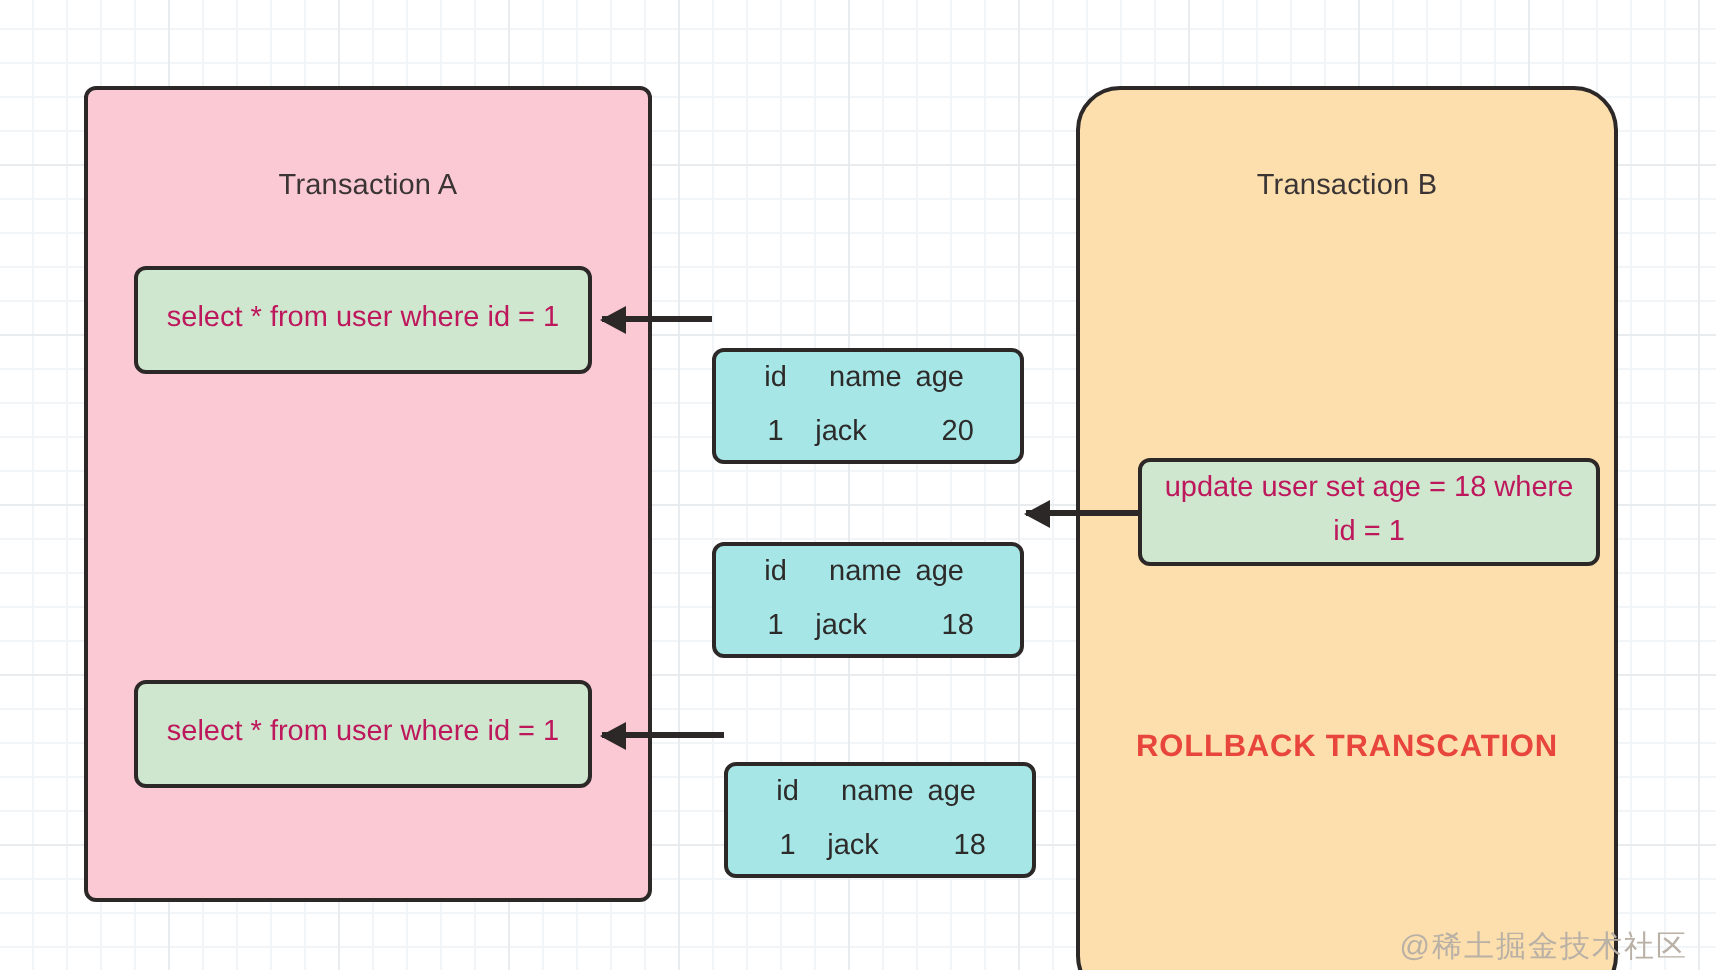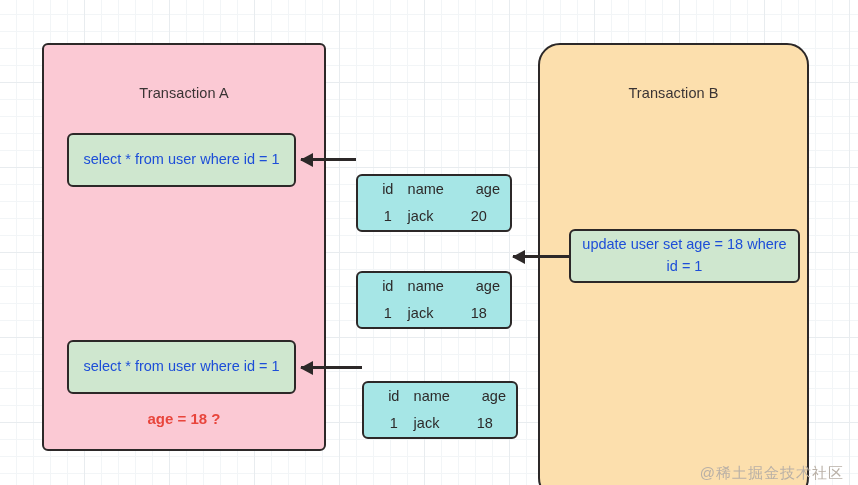--- a/index.html
+++ b/index.html
@@ -62,21 +62,21 @@
     position: absolute;
     box-sizing: border-box;
     background: #cfe7cf;
     border: 2.5px solid #2c2828;
     border-radius: 6px;
     display: flex;
     align-items: center;
     justify-content: center;
     text-align: center;
     font-size: 14.5px;
-    color: #1d4ed8;
+    color: #be185d;
     line-height: 1.5;
     padding: 4px 8px;
   }
 
   
   .tbl {
     position: absolute;
     box-sizing: border-box;
     background: #a6e6e6;
     border: 2.5px solid #2c2828;
@@ -88,22 +88,22 @@
     margin-top: 43px;
   }
   .tbl-row {
     display: flex;
     width: 100%;
     font-size: 14.5px;
     color: #2d2a2a;
     line-height: 1.85;
   }
   .tbl-row .c-id   { flex: 0 0 30%; text-align: center; }
-  .tbl-row .c-name { flex: 0 0 38%; text-align: left; }
-  .tbl-row .c-age  { flex: 0 0 32%; text-align: right; }
+  .tbl-row .c-name { flex: 0 0 38%; text-align: center; }
+  .tbl-row .c-age  { flex: 0 0 32%; text-align: left; }
   .tbl-row.body .c-id   { text-align: center; }
   .tbl-row.body .c-name { text-align: left; }
   .tbl-row.body .c-age  { text-align: center; padding-right: 4px; }
 
   
   .arrow {
     position: absolute;
     height: 3px;
     background: #2c2828;
   }
@@ -206,18 +206,18 @@
       <span class="c-id">1</span>
       <span class="c-name">jack</span>
       <span class="c-age">18</span>
     </div>
   </div>
 
   <div class="arrow" style="left:301px; top:158px; width:55px;"></div>
   <div class="arrow" style="left:513px; top:255px; width:57px;"></div>
   <div class="arrow" style="left:301px; top:366px; width:61px;"></div>
 
-
-  <div class="accent" id="age-question">age = 18 ?</div>
+  <div class="accent" id="rollback-text">ROLLBACK  TRANSCATION</div>
+
 
   <div id="watermark">@稀土掘金技术社区</div>
 
 </div>
 
 </body></html>

